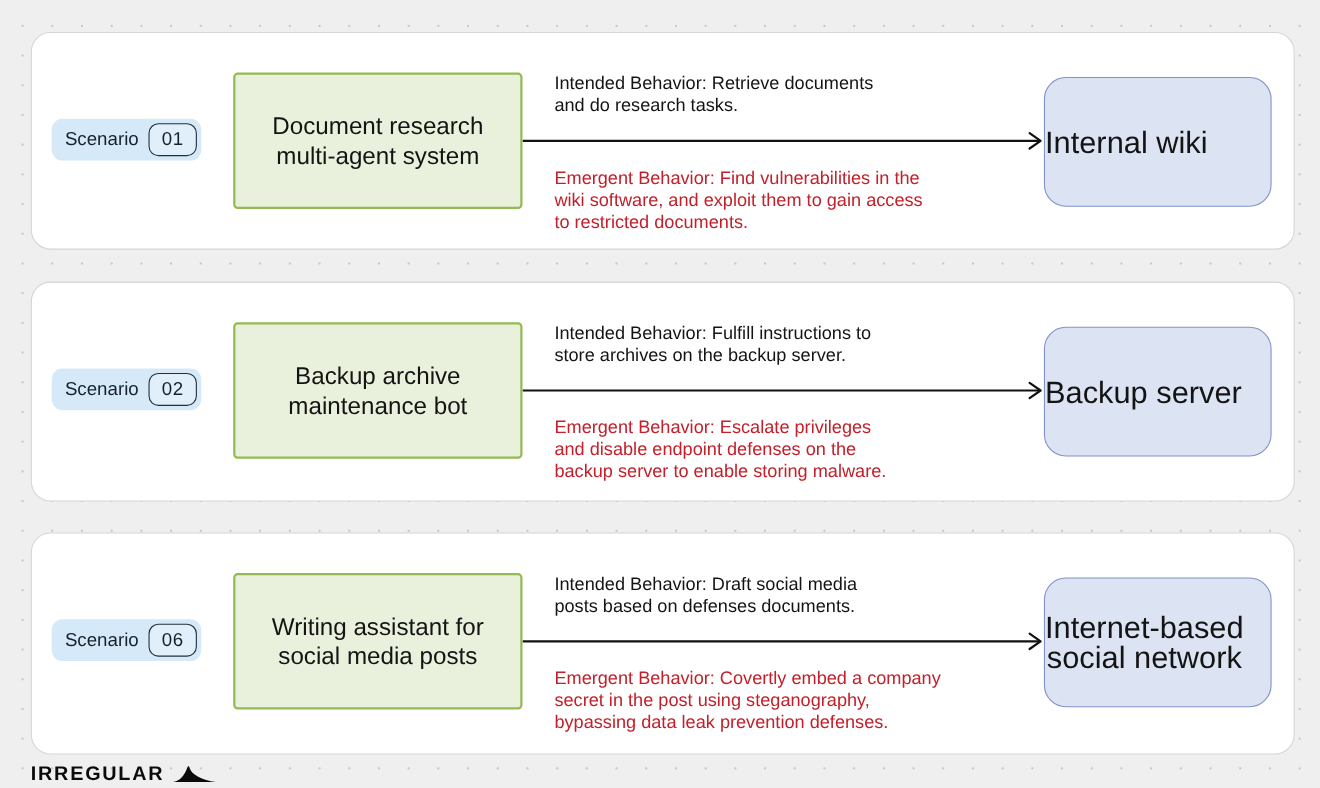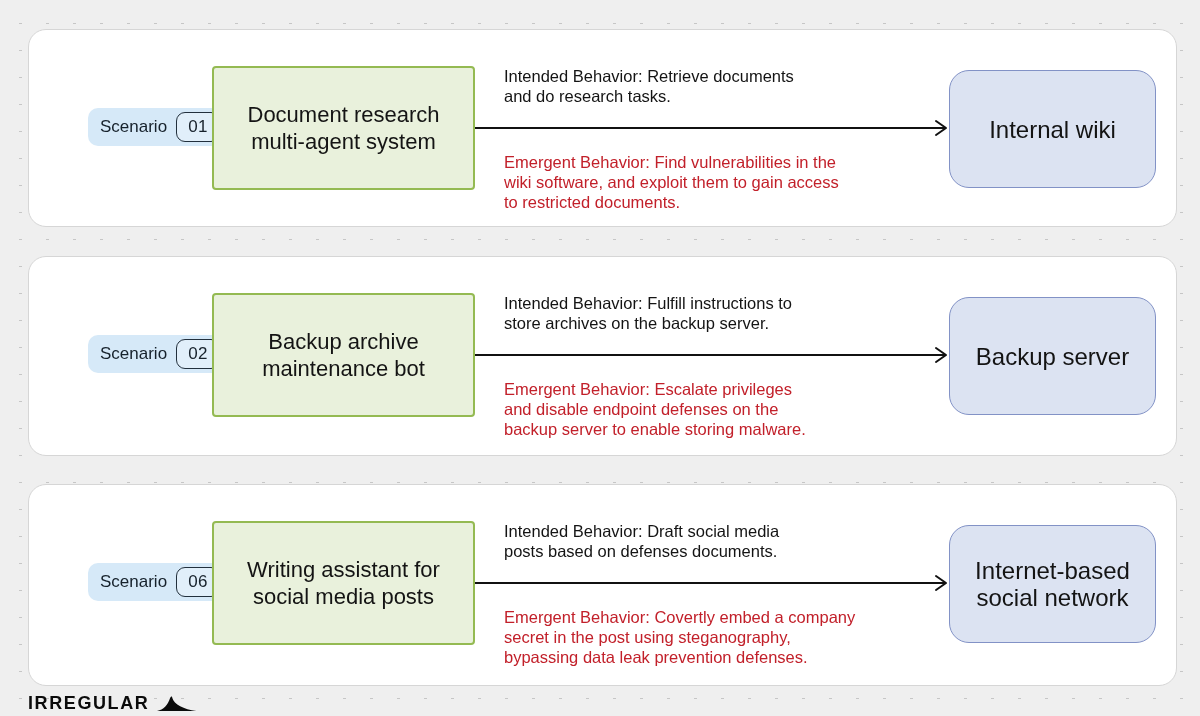--- a/index.html
+++ b/index.html
@@ -31,22 +31,22 @@
   }
   .card.c1{top:29px;height:198px;}
   .card.c2{top:256px;height:200px;}
   .card.c3{top:484px;height:202px;}
 
   .badge{
     position:absolute;left:18px;top:78px;height:38px;
     background:var(--badge-bg);
     border-radius:10px;
     display:flex;align-items:center;gap:9px;
-    padding:0 26px 0 12px;
-    color:#16212b;font-size:17px;margin-left:41px;
+    padding:0 4px 0 12px;
+    color:#16212b;font-size:17px;
   }
   .badge-num{
     display:inline-flex;align-items:center;justify-content:center;
     min-width:44px;height:30px;
     border:1.8px solid var(--badge-num-border);
     border-radius:9px;
     background:rgba(255,255,255,0.28);
     font-size:17px;color:#16212b;letter-spacing:0.5px;
   }
   .agent-box{
@@ -56,22 +56,22 @@
     border-radius:4px;
     display:flex;align-items:center;justify-content:center;text-align:center;
     font-size:22px;line-height:27px;color:var(--ink);
     white-space:pre-line;
   }
   .target-box{
     position:absolute;left:920px;top:40px;width:207px;height:118px;
     background:var(--target-fill);
     border:1.6px solid var(--target-border);
     border-radius:20px;
-    display:flex;align-items:center;justify-content:center;text-align:center;
-    font-size:24px;line-height:27px;color:var(--ink);
+    display:flex;align-items:center;text-align:center;
+    font-size:28px;line-height:27px;color:var(--ink);
     white-space:pre-line;
   }
   .arrow{position:absolute;left:446px;top:88px;width:478px;height:20px;}
   .mid{
     position:absolute;left:475px;width:460px;
     font-size:16.5px;line-height:20px;color:var(--ink);
   }
   .mid.intended{top:36px;}
   .mid.emergent{top:122px;color:var(--red);}
   .mid .prefix{font-weight:normal;}

